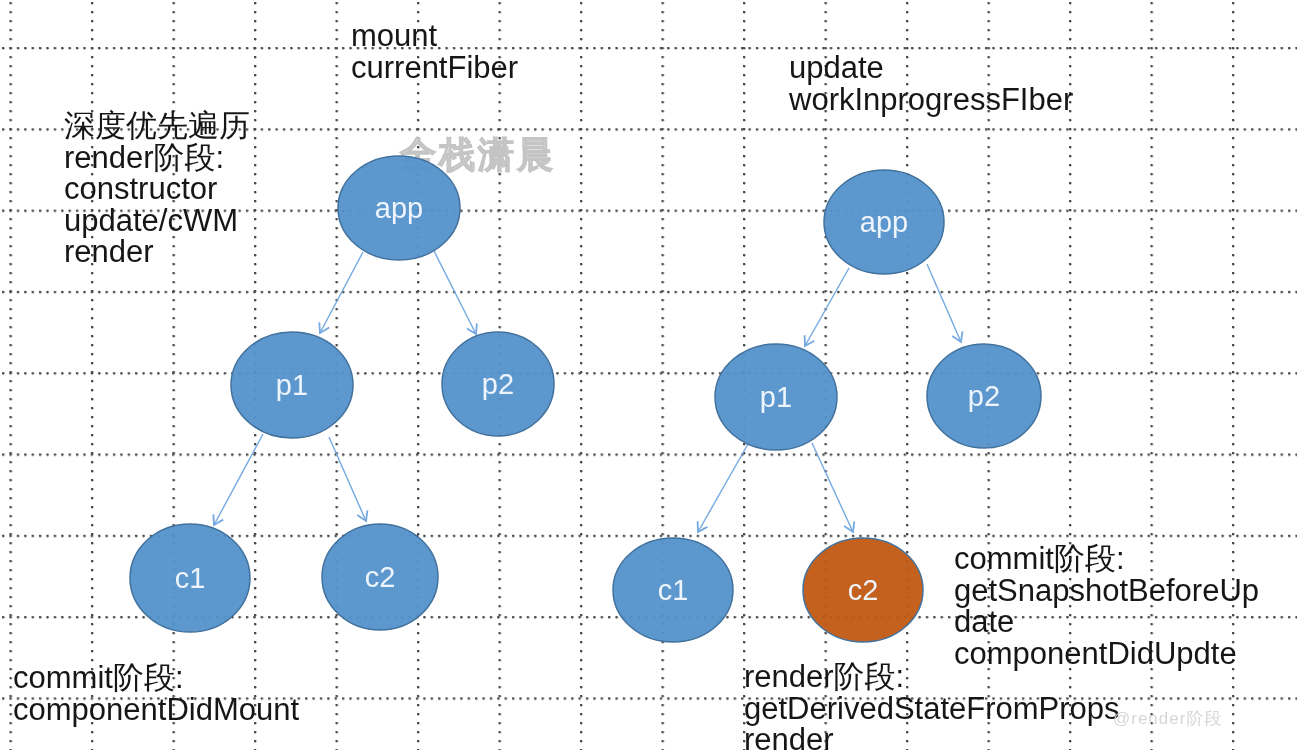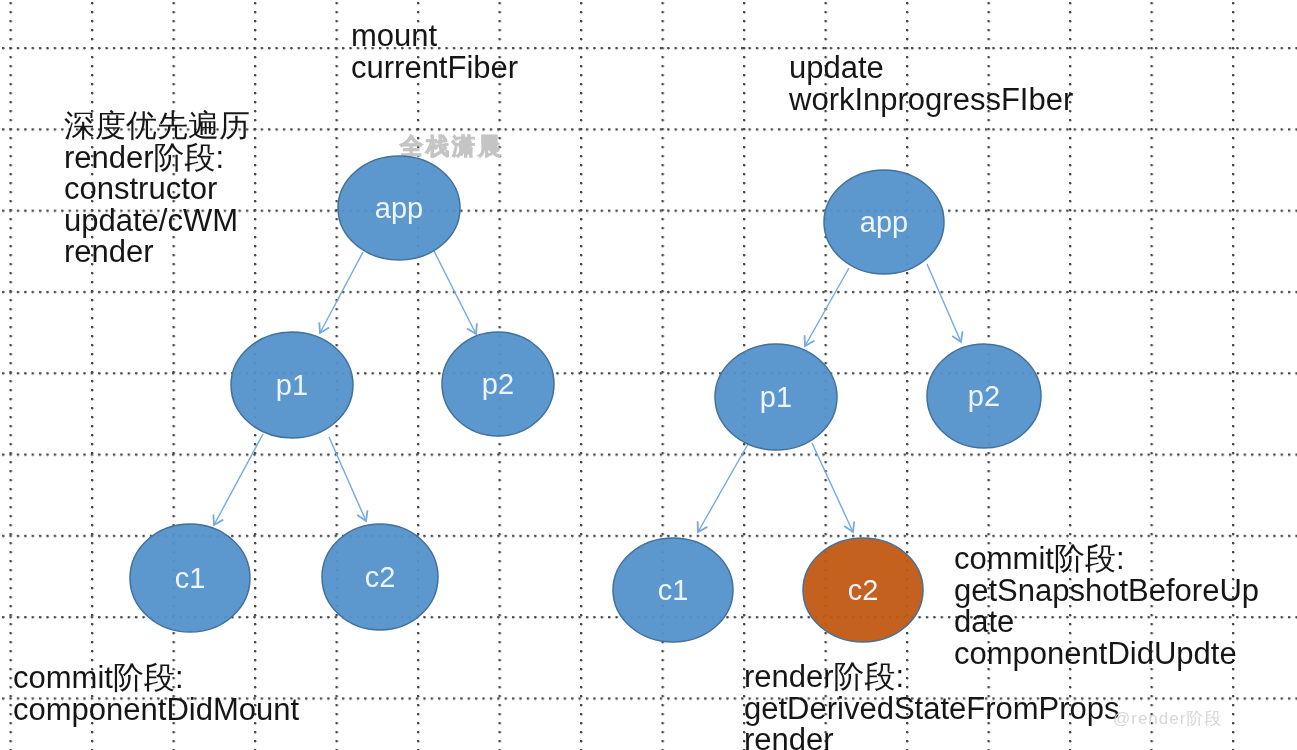--- a/index.html
+++ b/index.html
@@ -25,21 +25,21 @@
     color:#161616;
   }
   .node-label{
     font-family:"Liberation Sans","DejaVu Sans",sans-serif;
     font-size:29px;
     fill:#eef4fb;
   }
   .wm-center{
     position:absolute;z-index:1;
     left:400px;top:131px;
-    font-size:23px;font-weight:bold;letter-spacing:3px;
+    font-size:36px;font-weight:bold;letter-spacing:3px;
     color:rgba(200,200,200,0.75);
     -webkit-text-stroke:1px #c4c4c4;
   }
   .wm-corner{
     position:absolute;z-index:3;
     left:1113px;top:707px;
     font-size:17px;letter-spacing:1px;
     color:#d6d6d6;
   }
 </style>

